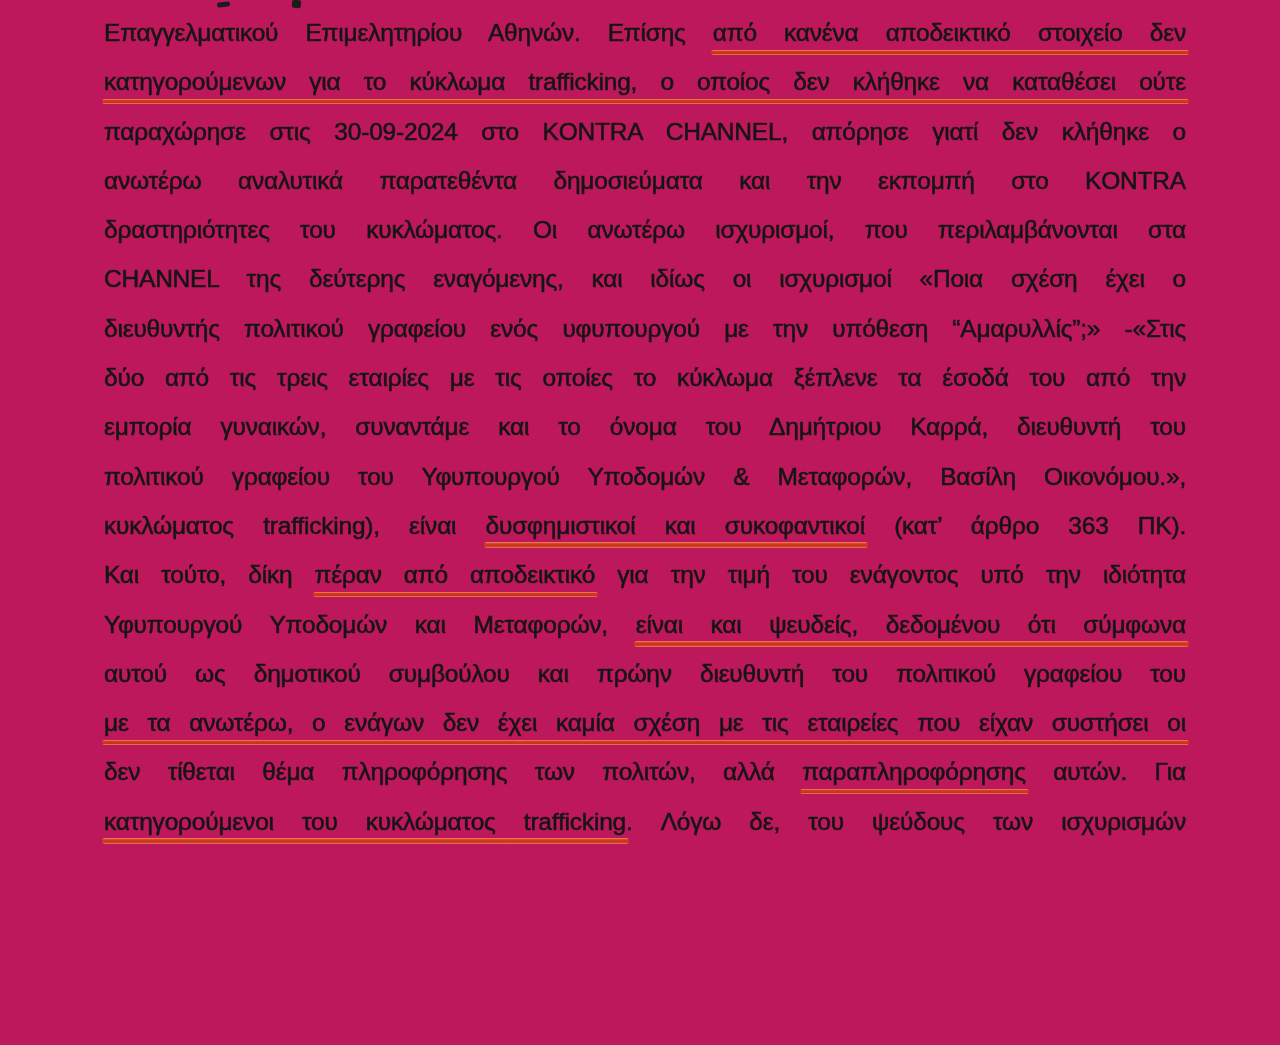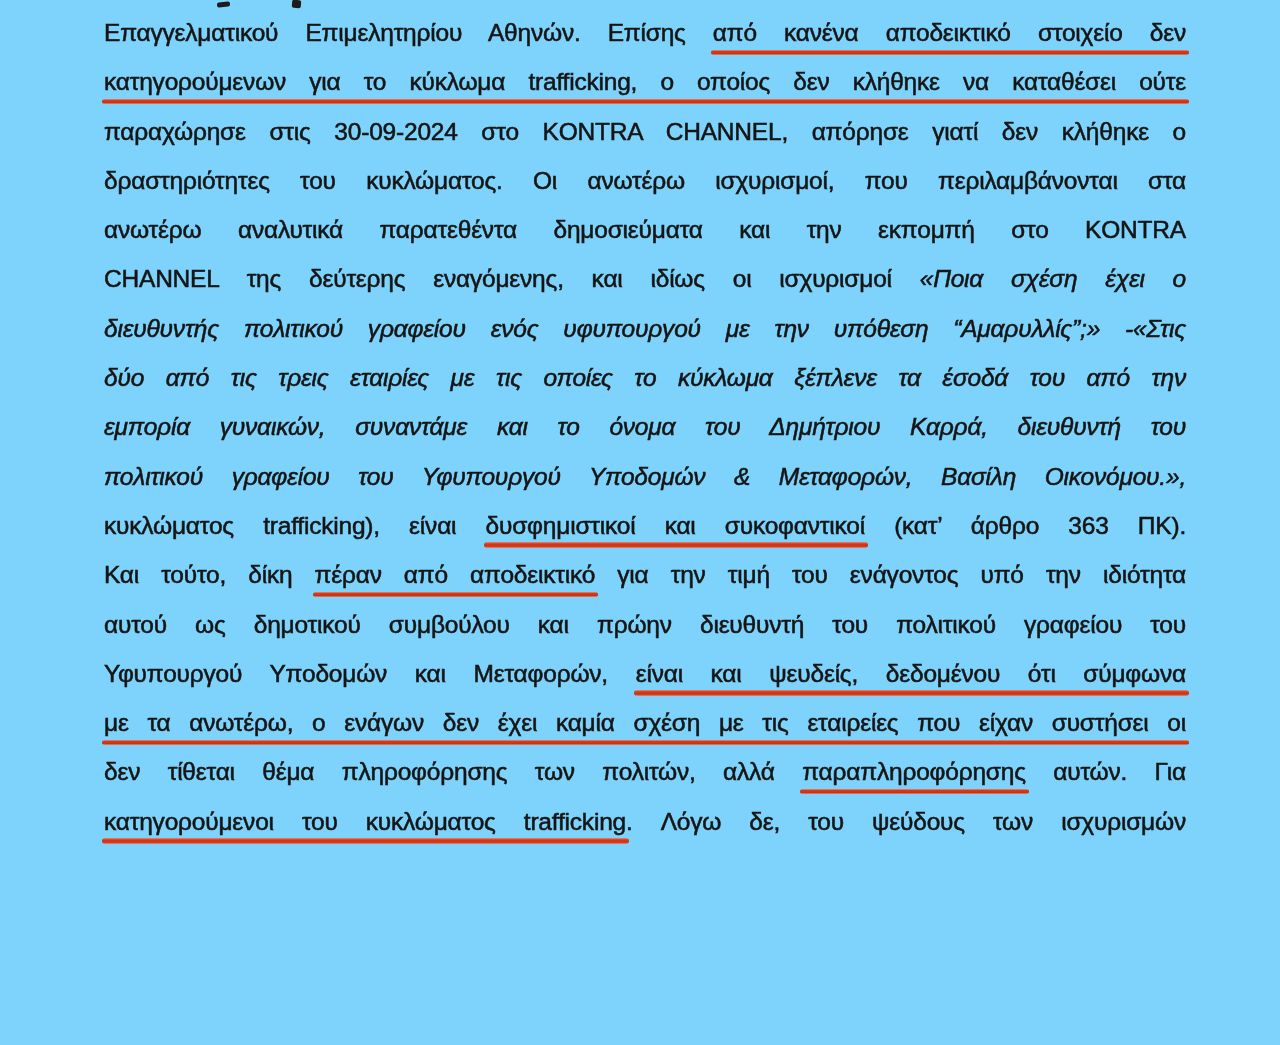--- a/index.html
+++ b/index.html
@@ -11,21 +11,21 @@
     width: 1280px;
     height: 1045px;
     position: relative;
     overflow: hidden;
     font-family: "Liberation Sans", "DejaVu Sans", sans-serif;
     color: #151515;
   }
   .page {
     position: absolute;
     inset: 0;
-    background: #7dd3fc;
+    background: #be185d;
   }
   
   .frag {
     position: absolute;
     background: #1c1c1c;
     border-radius: 2px;
   }
   .frag-1 { left: 217px; top: 2px; width: 13px; height: 5px; transform: rotate(-6deg); }
   .frag-2 { left: 292px; top: 0px; width: 9px;  height: 8px; transform: rotate(4deg); }
 
@@ -38,21 +38,21 @@
   .line {
     font-size: 24.5px;
     line-height: 49.3px;
     letter-spacing: -0.2px;
     text-align: justify;
     text-align-last: justify;
     -moz-text-align-last: justify;
     white-space: normal;
     -webkit-text-stroke: 0.55px #151515;
   }
-  .it { font-style: italic; }
+  .it { }
   .ul { position: relative; }
   .ul::after {
     content: "";
     position: absolute;
     left: -2px;
     right: -3px;
     bottom: -9px;
     height: 5.5px;
     border-radius: 3px;
     background: linear-gradient(to bottom,
@@ -65,28 +65,28 @@
 </head>
 <body>
 
 <div class="page">
   <div class="frag frag-1"></div>
   <div class="frag frag-2"></div>
   <div class="doc">
       <div class="line"><span class="">Επαγγελματικού Επιμελητηρίου Αθηνών. Επίσης </span><span class="ul">από κανένα αποδεικτικό στοιχείο δεν</span></div>
       <div class="line"><span class="ul">κατηγορούμενων για το κύκλωμα trafficking, ο οποίος δεν κλήθηκε να καταθέσει ούτε</span></div>
       <div class="line"><span class="">παραχώρησε στις 30-09-2024 στο KONTRA CHANNEL, απόρησε γιατί δεν κλήθηκε ο</span></div>
+      <div class="line"><span class="">ανωτέρω αναλυτικά παρατεθέντα δημοσιεύματα και την εκπομπή στο KONTRA</span></div>
       <div class="line"><span class="">δραστηριότητες του κυκλώματος. Οι ανωτέρω ισχυρισμοί, που περιλαμβάνονται στα</span></div>
-      <div class="line"><span class="">ανωτέρω αναλυτικά παρατεθέντα δημοσιεύματα και την εκπομπή στο KONTRA</span></div>
       <div class="line"><span class="">CHANNEL της δεύτερης εναγόμενης, και ιδίως οι ισχυρισμοί </span><span class="it">«Ποια σχέση έχει ο</span></div>
       <div class="line"><span class="it">διευθυντής πολιτικού γραφείου ενός υφυπουργού με την υπόθεση “Αμαρυλλίς”;» -«Στις</span></div>
       <div class="line"><span class="it">δύο από τις τρεις εταιρίες με τις οποίες το κύκλωμα ξέπλενε τα έσοδά του από την</span></div>
       <div class="line"><span class="it">εμπορία γυναικών, συναντάμε και το όνομα του Δημήτριου Καρρά, διευθυντή του</span></div>
       <div class="line"><span class="it">πολιτικού γραφείου του Υφυπουργού Υποδομών &amp; Μεταφορών, Βασίλη Οικονόμου.»,</span></div>
       <div class="line"><span class="">κυκλώματος trafficking), είναι </span><span class="ul">δυσφημιστικοί και συκοφαντικοί</span><span class=""> (κατ’ άρθρο 363 ΠΚ).</span></div>
       <div class="line"><span class="">Και τούτο, δίκη </span><span class="ul">πέραν από αποδεικτικό</span><span class=""> για την τιμή του ενάγοντος υπό την ιδιότητα</span></div>
+      <div class="line"><span class="">Υφυπουργού Υποδομών και Μεταφορών, </span><span class="ul">είναι και ψευδείς, δεδομένου ότι σύμφωνα</span></div>
       <div class="line"><span class="">αυτού ως δημοτικού συμβούλου και πρώην διευθυντή του πολιτικού γραφείου του</span></div>
-      <div class="line"><span class="">Υφυπουργού Υποδομών και Μεταφορών, </span><span class="ul">είναι και ψευδείς, δεδομένου ότι σύμφωνα</span></div>
       <div class="line"><span class="ul">με τα ανωτέρω, ο ενάγων δεν έχει καμία σχέση με τις εταιρείες που είχαν συστήσει οι</span></div>
       <div class="line"><span class="">δεν τίθεται θέμα πληροφόρησης των πολιτών, αλλά </span><span class="ul">παραπληροφόρησης</span><span class=""> αυτών. Για</span></div>
       <div class="line"><span class="ul">κατηγορούμενοι του κυκλώματος trafficking</span><span class="">. Λόγω δε, του ψεύδους των ισχυρισμών</span></div>
     </div>
 </div>
 
 </body></html>

